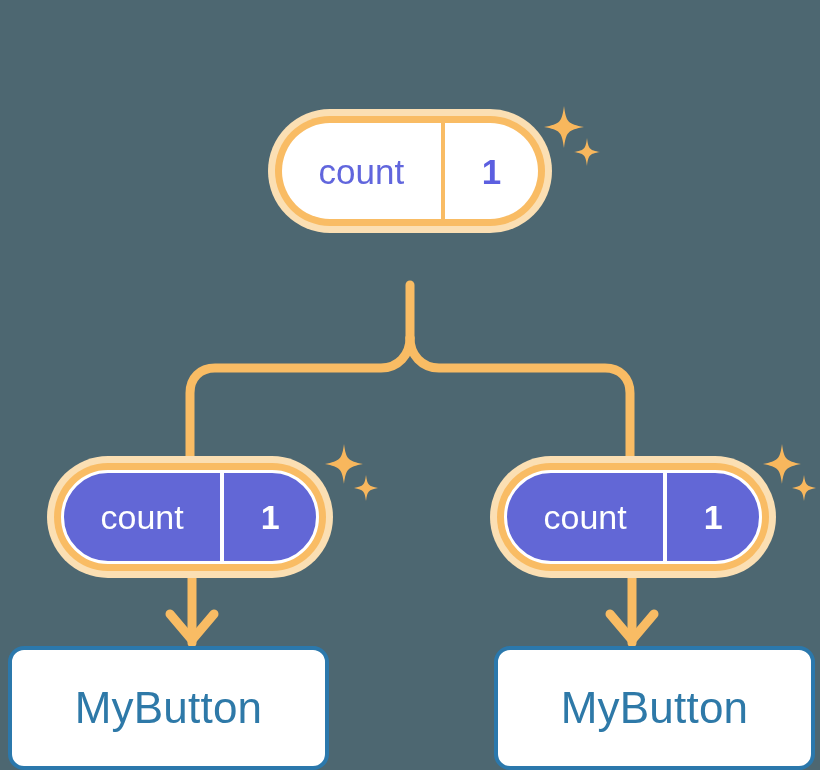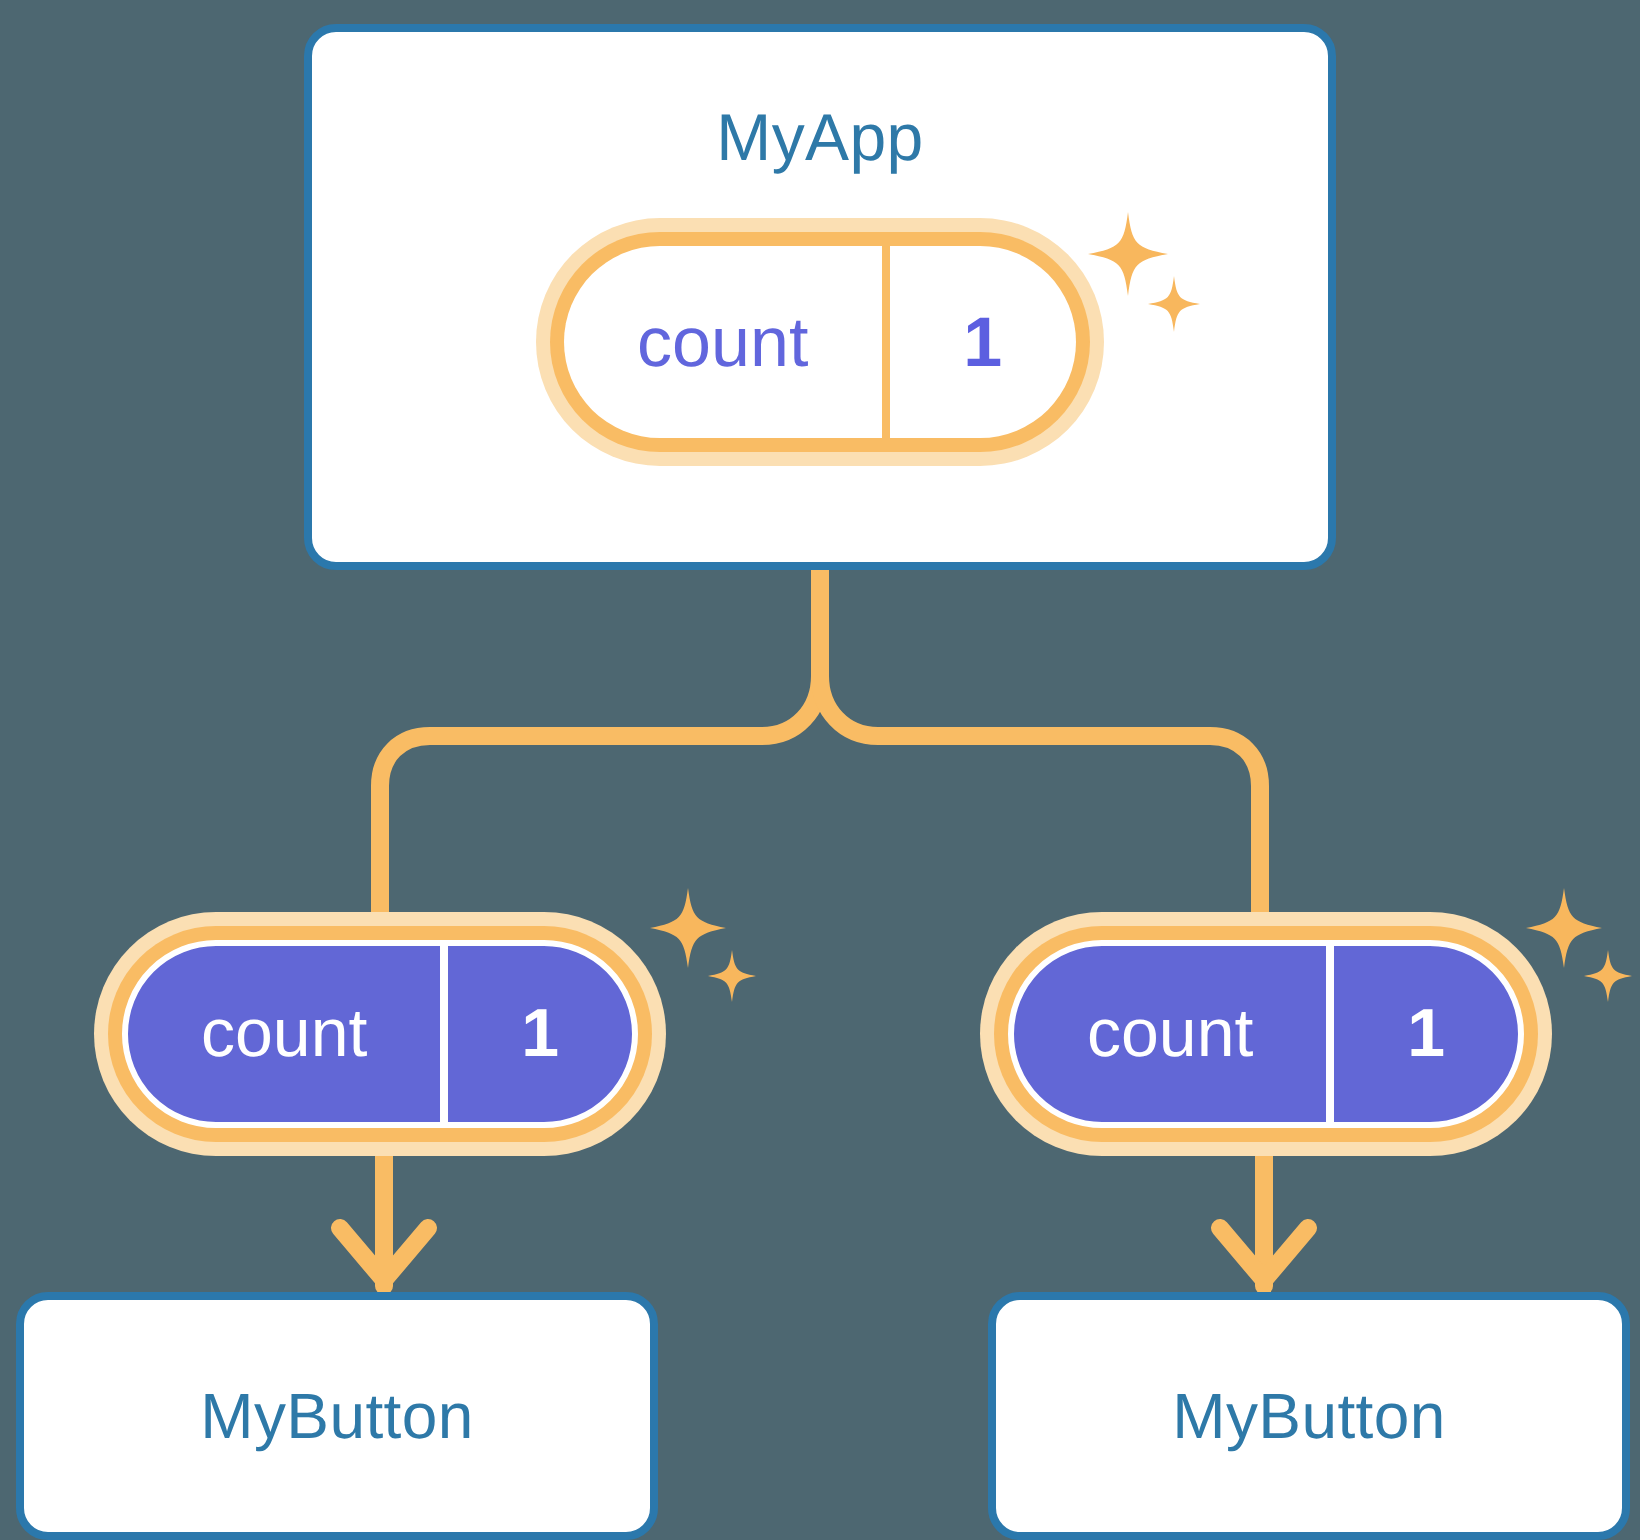--- a/index.html
+++ b/index.html
@@ -58,21 +58,21 @@
 
   .btn-card {
     width: 321px;
     height: 124px;
     display: flex;
     align-items: center;
     justify-content: center;
   }
   #mybutton-left  { left: 8px;   top: 646px; }
   #mybutton-right { left: 494px; top: 646px; }
-  .btn-card .card-title { font-size: 32px; }
+  .btn-card .card-title { font-size: 44px; }
 
   
   .pill-wrap {
     position: absolute;
     z-index: 4;
     text-align: center;
   }
   .pill-halo {
     position: absolute;
     left: 0; top: 0;
@@ -186,23 +186,20 @@
                L 630 456"></path>
 
       <path d="M 192 578 L 192 643"></path>
       <path d="M 632 578 L 632 643"></path>
 
       <path d="M 170 614 L 192 640 L 214 614"></path>
       <path d="M 610 614 L 632 640 L 654 614"></path>
     </g>
   </svg>
 
-  <div class="card" id="myapp-card">
-    <div class="card-title">MyApp</div>
-  </div>
 
   <div class="pill-wrap" id="pill-root">
     <div class="pill-halo"></div>
     <div class="pill-ring"></div>
     <div class="pill-inner">
       <div class="pill-key">count</div>
       <div class="pill-val">1</div>
     </div>
   </div>
 

